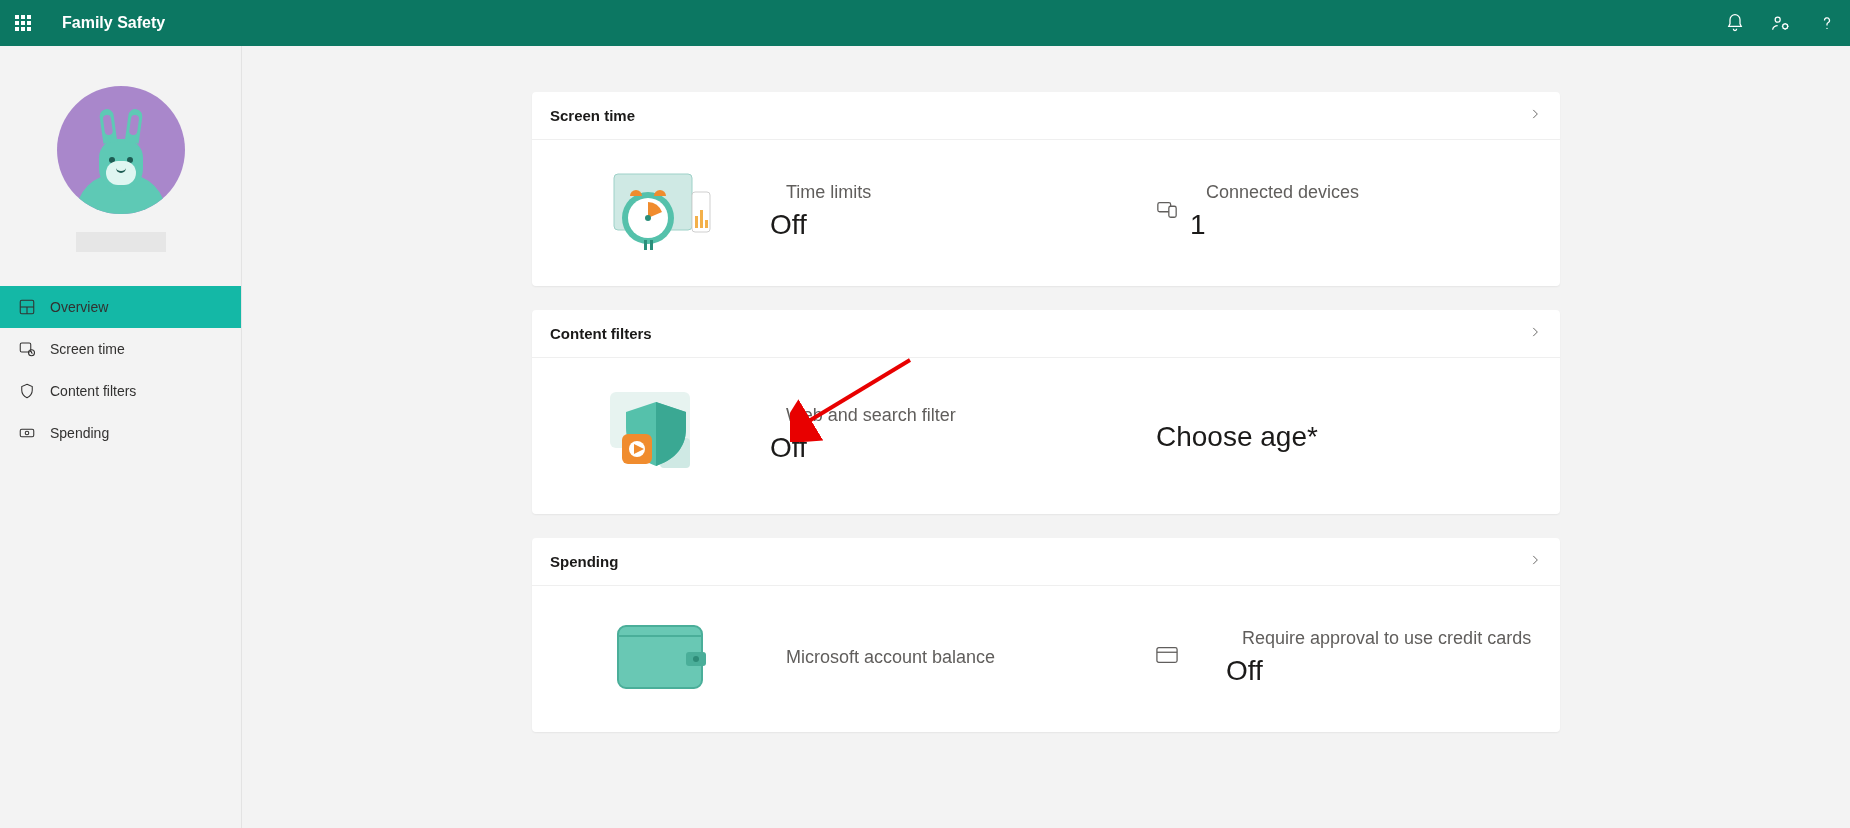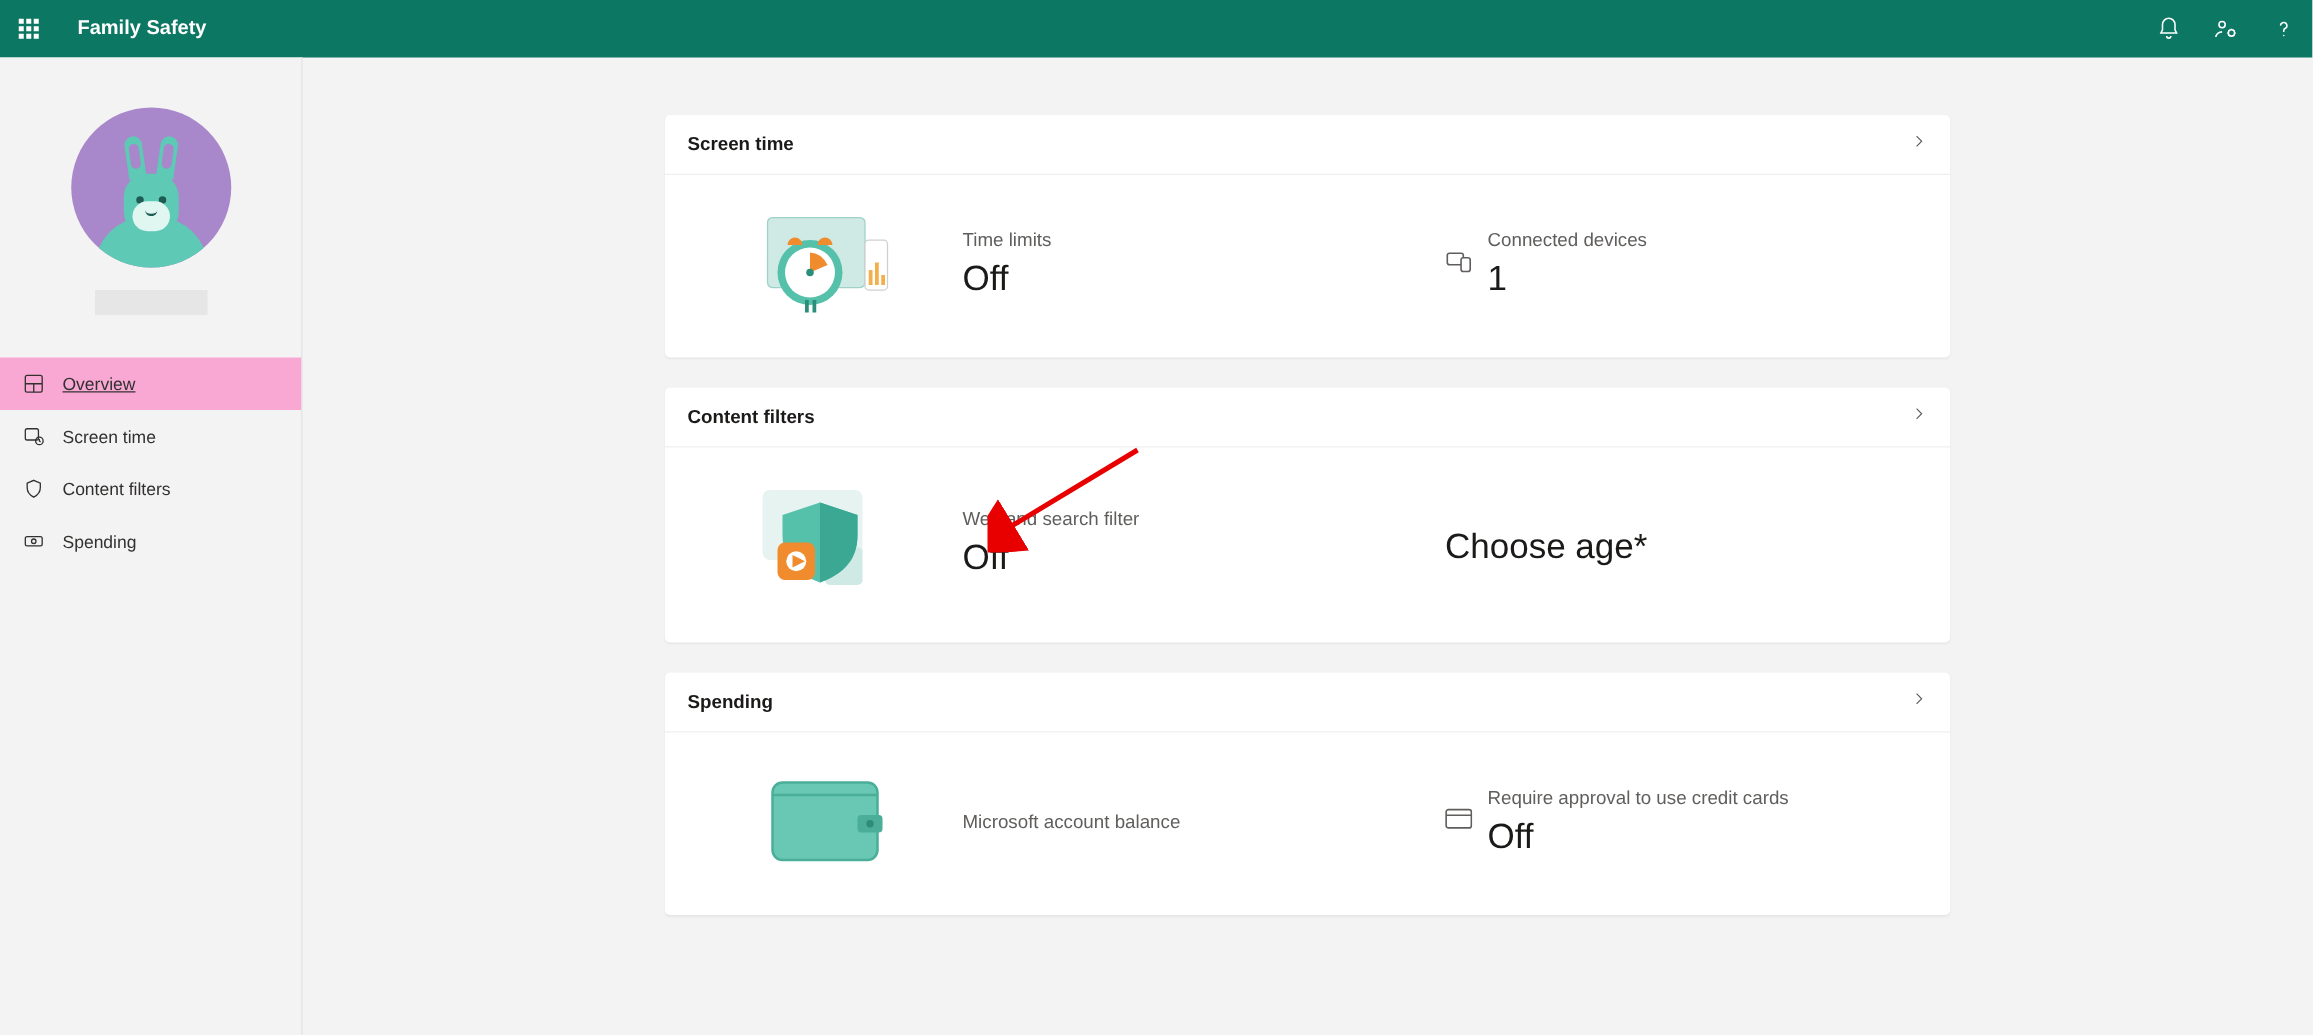--- a/index.html
+++ b/index.html
@@ -27,33 +27,33 @@
   .llama-ear::after{content:"";position:absolute;left:3px;top:6px;width:8px;height:20px;background:#a987cb;border-radius:5px;}
   .llama-eye{position:absolute;top:18px;width:6px;height:6px;background:#1e5c53;border-radius:50%;}
   .llama-eye.l{left:10px;} .llama-eye.r{right:10px;}
   .llama-nose{position:absolute;top:6px;left:50%;transform:translateX(-50%);width:10px;height:6px;border-bottom:2px solid #1e5c53;border-radius:0 0 6px 6px;}
   .llama-body{position:absolute;bottom:-20px;left:50%;transform:translateX(-50%);width:90px;height:60px;background:#5ec9b5;border-radius:40px 40px 0 0;}
   .name-placeholder{margin-top:18px;width:90px;height:20px;background:#e6e6e6;}
 
   .nav{margin-top:24px;}
   .nav-item{display:flex;align-items:center;height:42px;padding:0 18px;font-size:14px;color:#323130;cursor:pointer;}
   .nav-item svg{width:18px;height:18px;margin-right:14px;stroke:#323130;fill:none;stroke-width:1.4;}
-  .nav-item.active{background:#f9a8d4;text-decoration:underline;}
+  .nav-item.active{background:#14b8a6;}
 
   
   .main{position:absolute;left:242px;top:46px;right:0;bottom:0;overflow:auto;padding:46px 0 0 0;}
   .card{width:1028px;margin:0 auto 24px auto;background:#fff;border-radius:4px;box-shadow:0 1px 2px rgba(0,0,0,.06);}
   .card-head{display:flex;align-items:center;justify-content:space-between;height:48px;padding:0 18px;border-bottom:1px solid #efefef;cursor:pointer;}
   .card-head h3{font-size:15px;font-weight:600;color:#1b1a19;}
   .chev svg{stroke:#605e5c;fill:none;stroke-width:1.6;}
 
   .card-body{display:flex;align-items:center;padding:26px 18px 30px 18px;}
   .illus{width:220px;display:flex;justify-content:center;}
   .metric{flex:1;}
-  .metric .label{font-size:15px;color:#605e5c;}
+  .metric .label{font-size:18px;color:#605e5c;margin-left:16px;}
   .metric .value{font-size:28px;font-weight:400;color:#1b1a19;margin-top:6px;}
   .dev-icon{margin-right:12px;}
 
   
   .arrow{position:absolute;left:790px;top:352px;pointer-events:none;}
 </style>
 </head>
 <body>
 
 <div class="topbar">
@@ -233,21 +233,21 @@
           <rect x="18" y="14" width="84" height="62" rx="8" fill="#69c8b4"></rect>
           <rect x="18" y="14" width="84" height="62" rx="8" fill="none" stroke="#4aae99" stroke-width="2"></rect>
           <rect x="86" y="40" width="20" height="14" rx="3" fill="#4aae99"></rect>
           <circle cx="96" cy="47" r="3" fill="#2e8c78"></circle>
           <line x1="18" y1="24" x2="102" y2="24" stroke="#4aae99" stroke-width="2"></line>
         </svg>
       </div>
       <div class="metric">
         <div class="label">Microsoft account balance</div>
       </div>
-      <div class="metric" style="display:flex;align-items:center;">
+      <div class="metric" style="display:flex;align-items:center;gap:36px;">
         <span class="dev-icon">
           <svg width="22" height="18" viewBox="0 0 24 18" fill="none" stroke="#605e5c" stroke-width="1.4">
               <rect x="1" y="1" width="22" height="16" rx="2"></rect>
               <line x1="1" y1="6" x2="23" y2="6"></line>
             </svg>
         </span>
         <div>
           <div class="label">Require approval to use credit cards</div>
           <div class="value">Off</div>
         </div>

